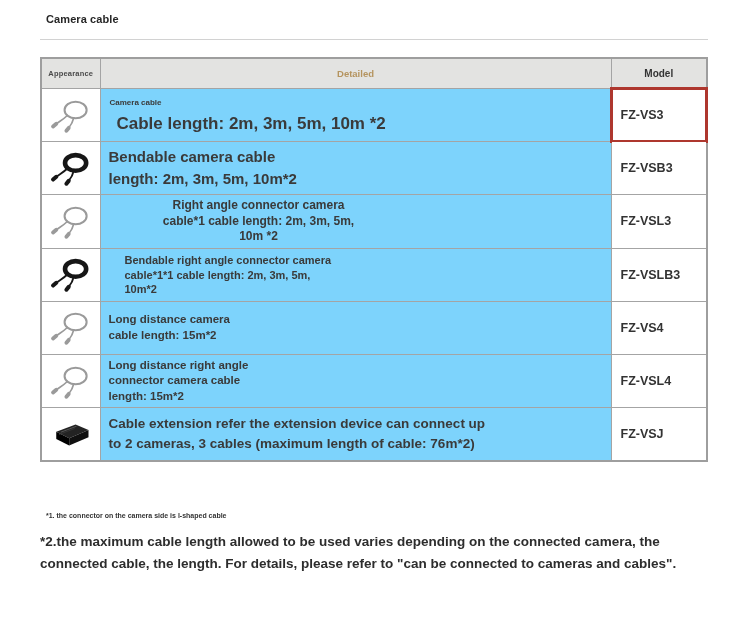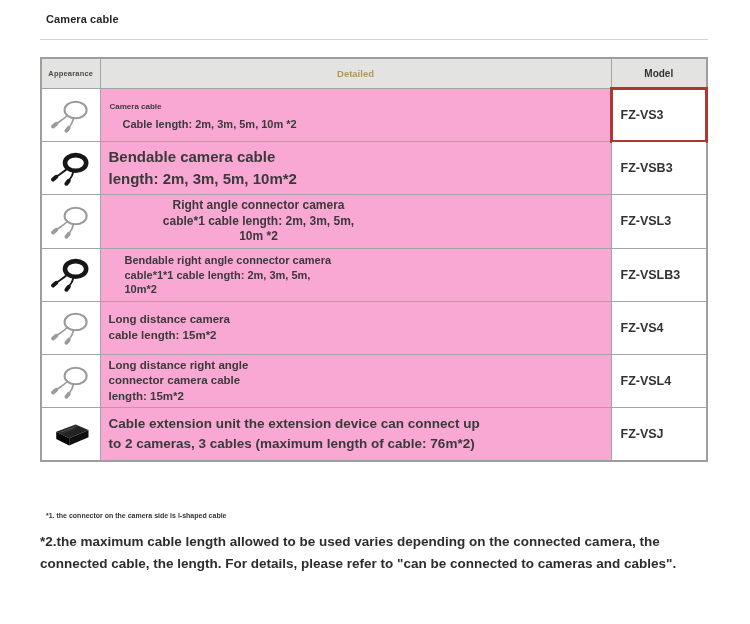--- a/index.html
+++ b/index.html
@@ -17,21 +17,21 @@
   }
   .top-rule {
     margin-top:14px; width:668px; height:0;
     border-top:1px solid #d2d2d2;
   }
 
   table.cable-table {
     margin-top:17px; width:666px;
     border-collapse:collapse; table-layout:fixed;
     border:2px solid #9e9e9e;
-    background:#f9a8d4;
+    background:#7dd3fc;
   }
   .cable-table th, .cable-table td { border:1px solid #a4a4a4; }
 
   .cable-table thead th {
     background:#e3e3e1; height:27px;
     text-align:center; vertical-align:middle;
   }
   th.h-appearance { font-size:7.5px; font-weight:700; color:#4a4a4a; letter-spacing:.2px; }
   th.h-detailed   { font-size:9.5px; font-weight:700; }
   th.h-model      { font-size:10px;  font-weight:700; color:#333; }
@@ -41,21 +41,21 @@
   td.icon-cell { text-align:center; vertical-align:middle; background:#fff; }
   td.icon-cell svg { display:inline-block; vertical-align:middle; }
   svg.coil-light { color:#9a9a9a; }
   svg.coil-dark  { color:#161616; }
   svg.box-dark   { color:#0c0c0c; }
 
   td.detail-cell { padding:3px 6px 3px 8px; vertical-align:middle; }
   .dline { font-weight:700; color:#3a3a3a; }
   .small-label { font-size:8px; font-weight:700; color:#3a3a3a; margin:1px 0 7px 1px; }
 
-  .row-vs3  .dline { font-size:11px; margin-left:14px; }
+  .row-vs3  .dline { font-size:17px; margin-left:8px; }
   .row-vsb3 .dline { font-size:15px;   line-height:1.45; }
   .row-vsl3 .lines { width:300px; text-align:center; }
   .row-vsl3 .dline { font-size:12px;   line-height:1.3; }
   .row-vslb3 .dline{ font-size:11px;   line-height:1.3;margin-left:16px; }
   .row-vs4  .dline { font-size:11.5px; line-height:1.35; }
   .row-vsl4 .dline { font-size:11.5px; line-height:1.35; }
   .row-vsj  .dline { font-size:13.5px; line-height:1.5; }
 
   td.model-cell {
     position:relative; padding-left:9px;
@@ -219,21 +219,21 @@
     </td>
   </tr>
         <tr class="row-vsj">
     <td class="icon-cell">
       <svg width="46" height="37" viewBox="0 0 50 40" class="box-dark">
               <use href="#sym-box" xlink:href="#sym-box"></use>
             </svg>
     </td>
     <td class="detail-cell">
       <div class="lines">
-              <div class="dline">Cable extension unit the extension device can connect up</div>
+              <div class="dline">Cable extension refer the extension device can connect up</div>
               <div class="dline">to 2 cameras, 3 cables (maximum length of cable: 76m*2)</div>
             </div>
     </td>
     <td class="model-cell">
       <span class="model-text">FZ-VSJ</span>
     </td>
   </tr>
       </tbody>
   </table>
 

